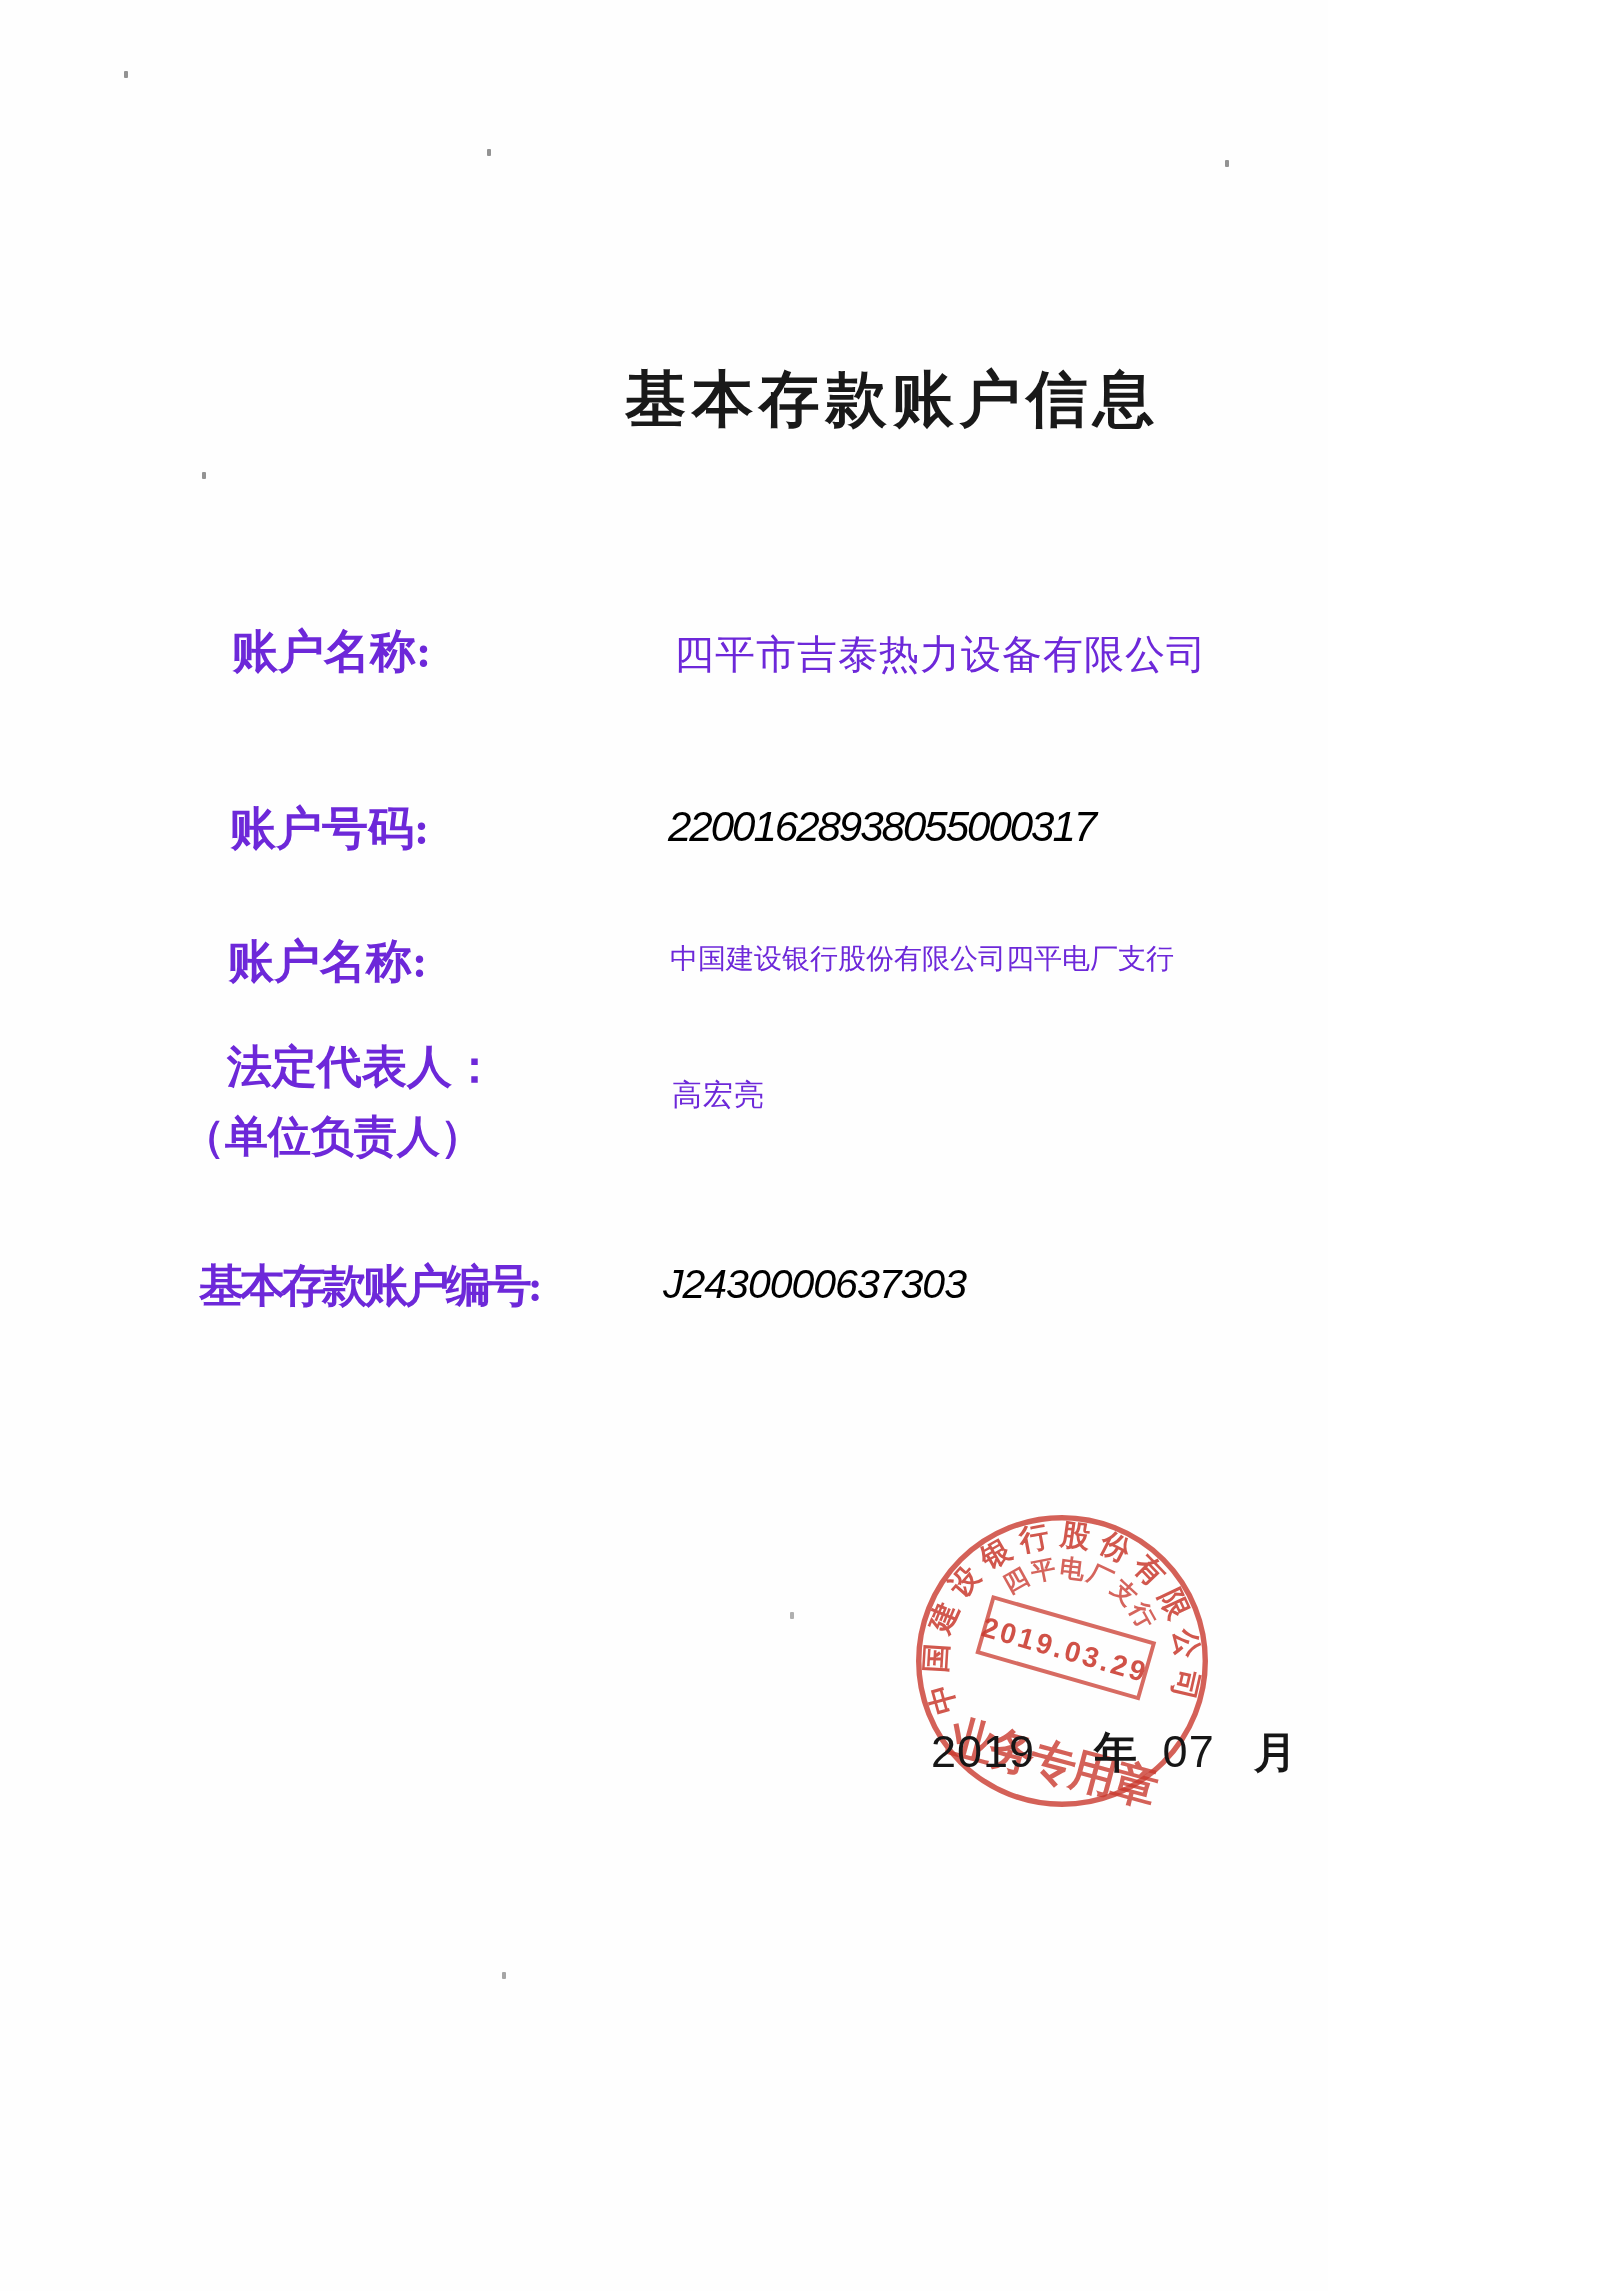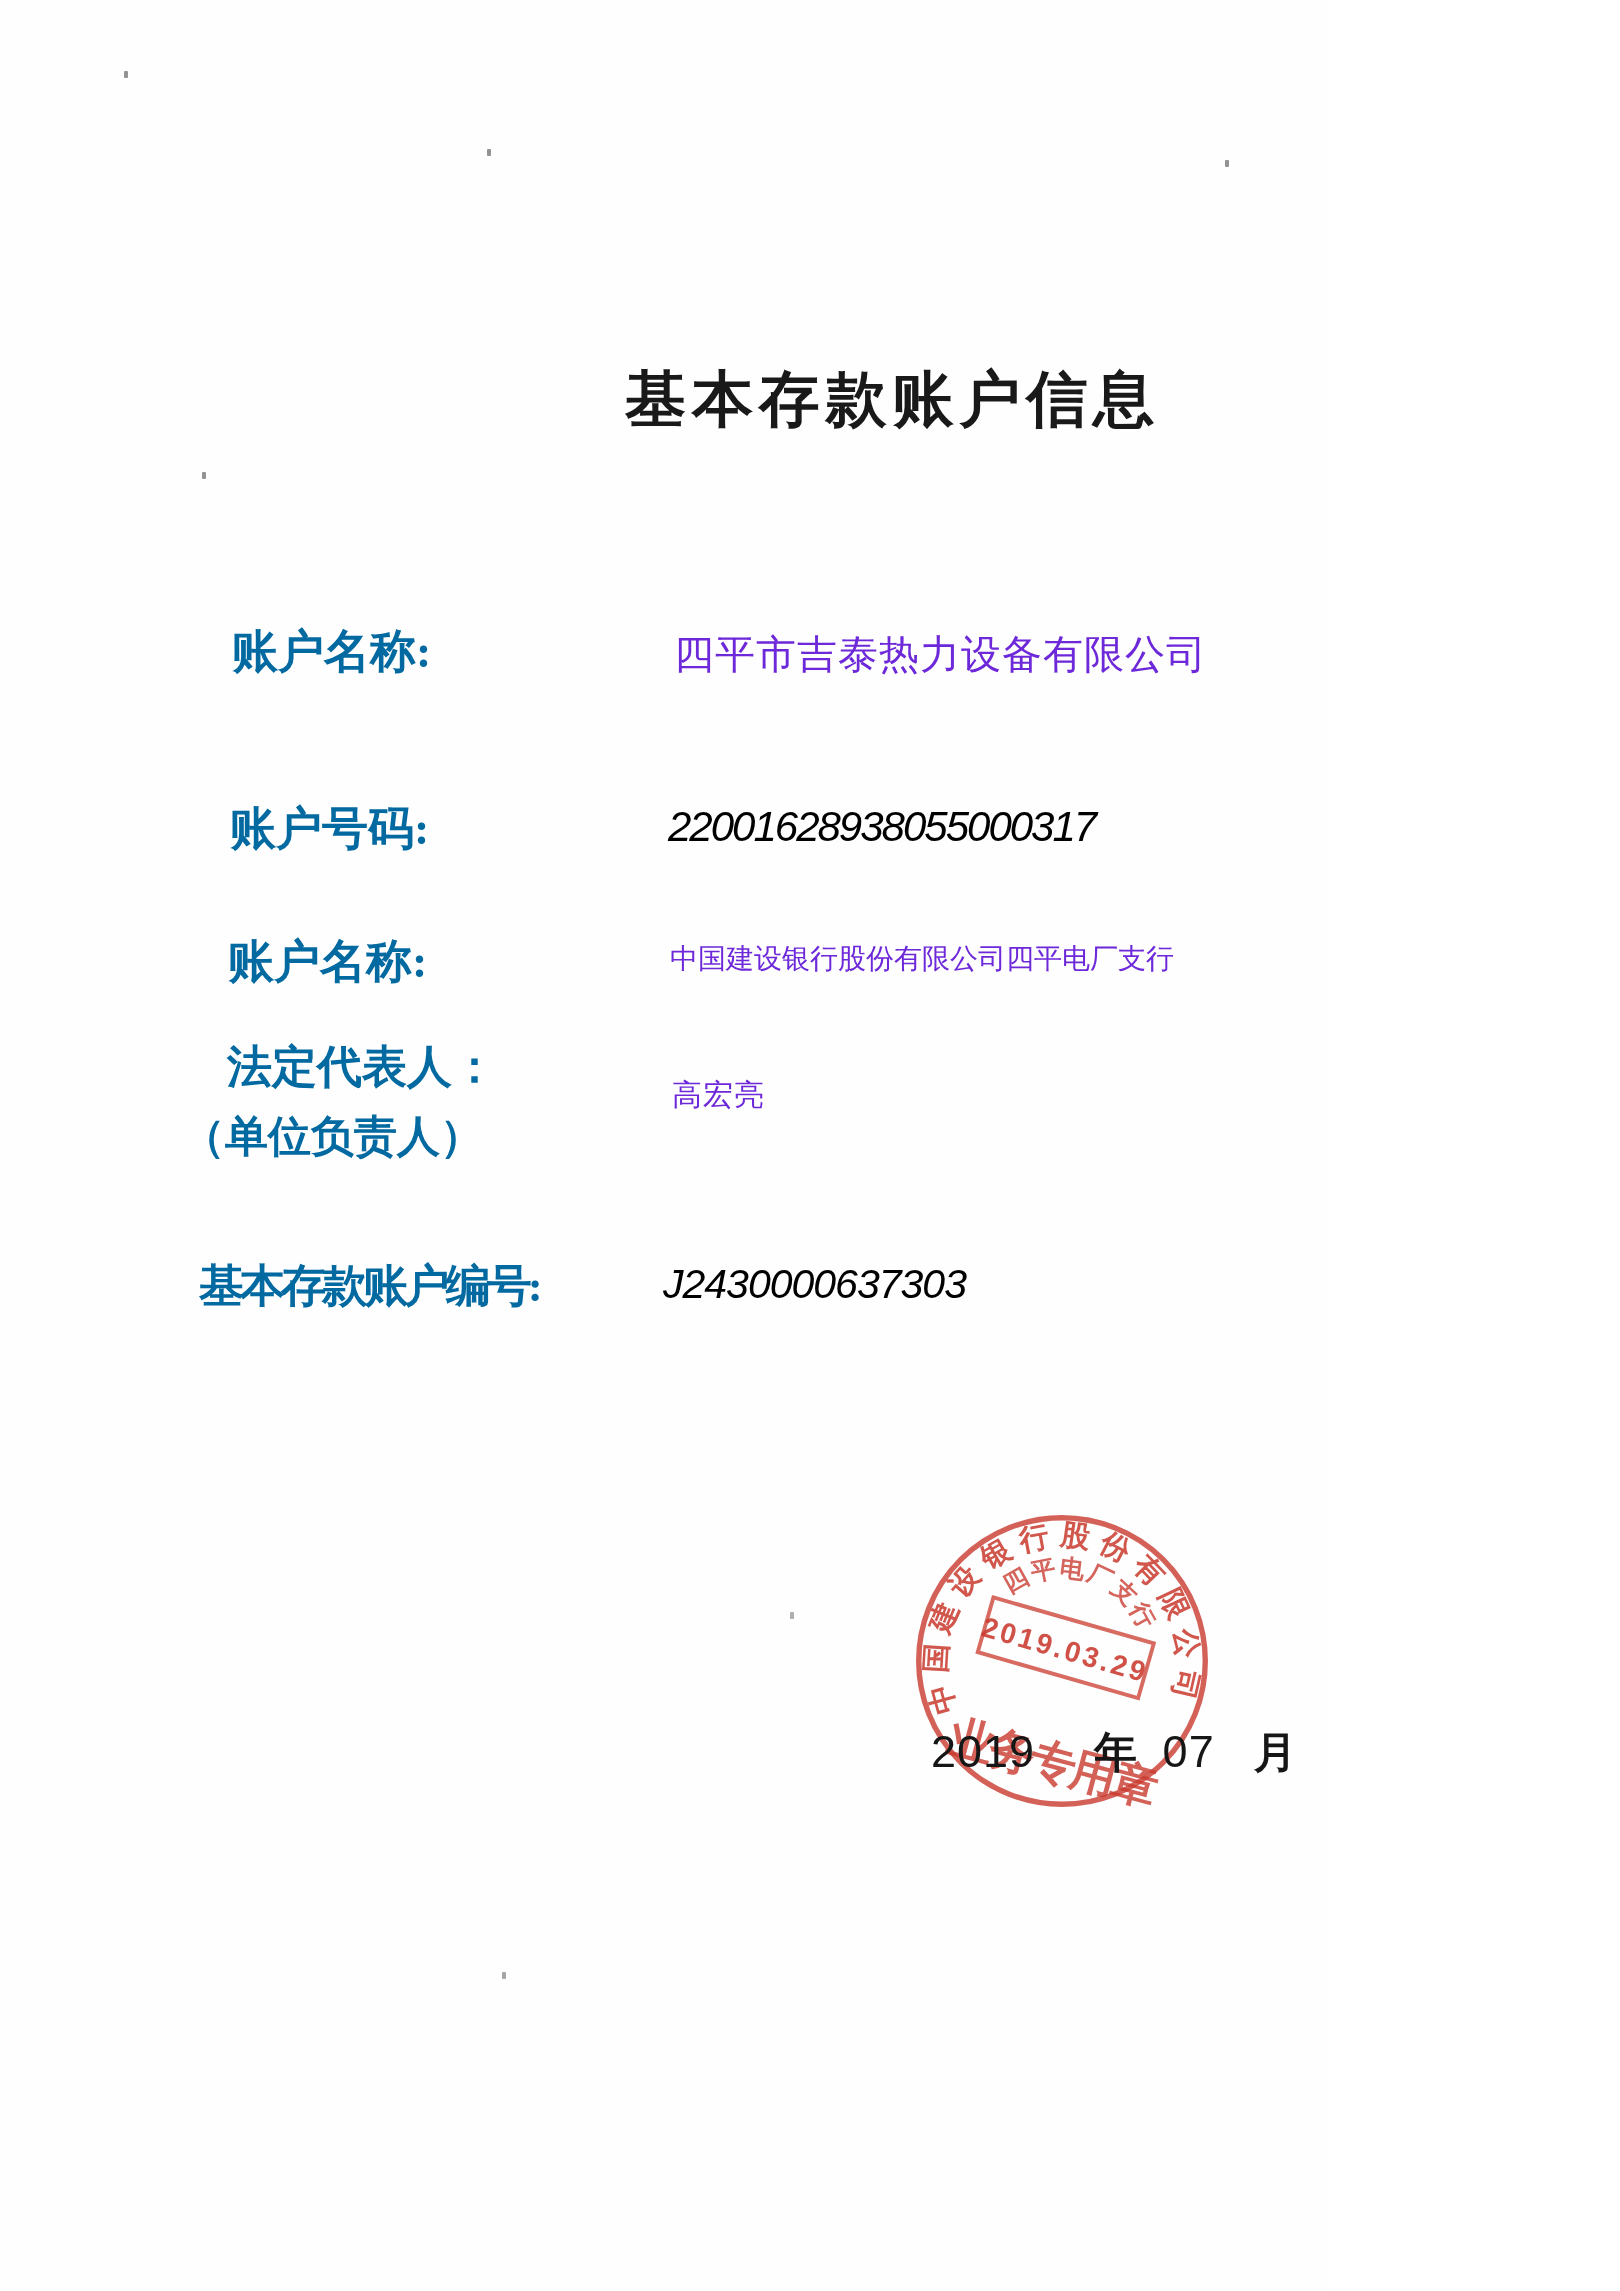--- a/index.html
+++ b/index.html
@@ -18,21 +18,21 @@
   .doc-title {
     left: 625px; top: 369px;
     font-size: 61px; font-weight: 700;
     letter-spacing: 5.9px;
     color: #191919;
   }
 
   .label {
     font-weight: 700;
     font-size: 46px;
-    color: #0369a1;
+    color: #6d28d9;
   }
   .value-cjk {
     font-weight: 400;
     font-size: 40px;
     color: #6d28d9;
     letter-spacing: 1px;
   }
   .value-num {
     font-family: "Liberation Sans", "DejaVu Sans", sans-serif;
     font-weight: 400;

